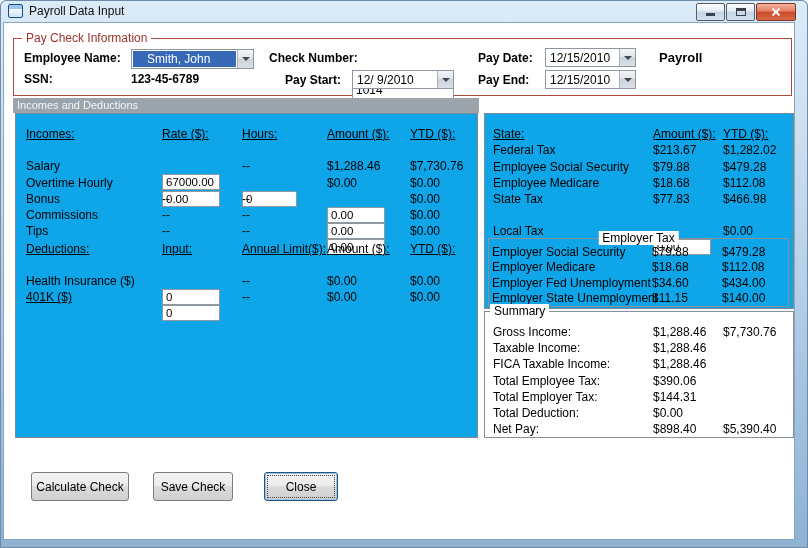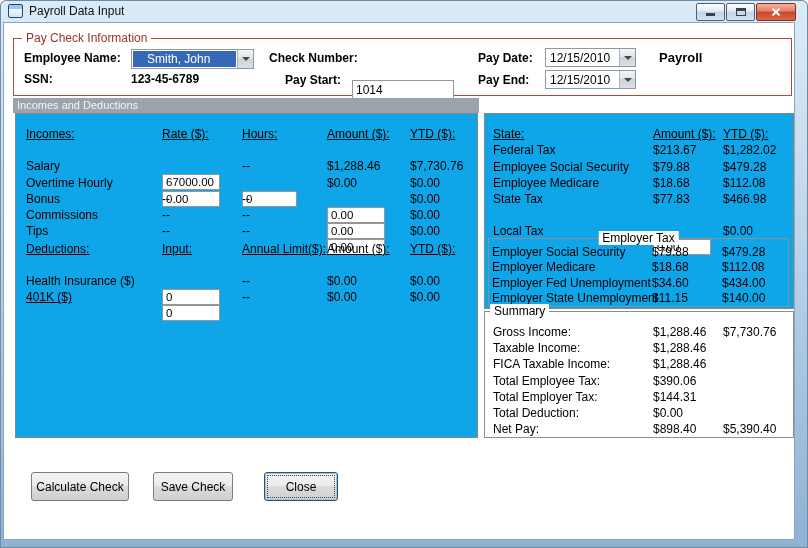--- a/index.html
+++ b/index.html
@@ -128,20 +128,26 @@
         </span>
     </div>
 
     <span class="lbl" style="left:20px;top:49px;">SSN:</span>
     <span class="lbl" style="left:127px;top:49px;">123-45-6789</span>
 
     <span class="lbl" style="left:265px;top:28px;">Check Number:</span>
     <input class="tb tb-abs" style="left: 348px; top: 25px; width: 102px;" value="1014">
 
     <span class="lbl" style="left:281px;top:50px;">Pay Start:</span>
+    <div class="combo" style="left:348px;top:47px;width:102px;height:19px;">
+      <span class="combo-text">12/ 9/2010</span>
+      <span class="combo-btn">
+          <span class="tri"></span>
+        </span>
+    </div>
 
     <span class="lbl" style="left:474px;top:28px;">Pay Date:</span>
     <div class="combo" style="left:541px;top:25px;width:91px;height:19px;">
       <span class="combo-text">12/15/2010</span>
       <span class="combo-btn">
           <span class="tri"></span>
         </span>
     </div>
 
     <span class="lbl" style="left:474px;top:50px;">Pay End:</span>

